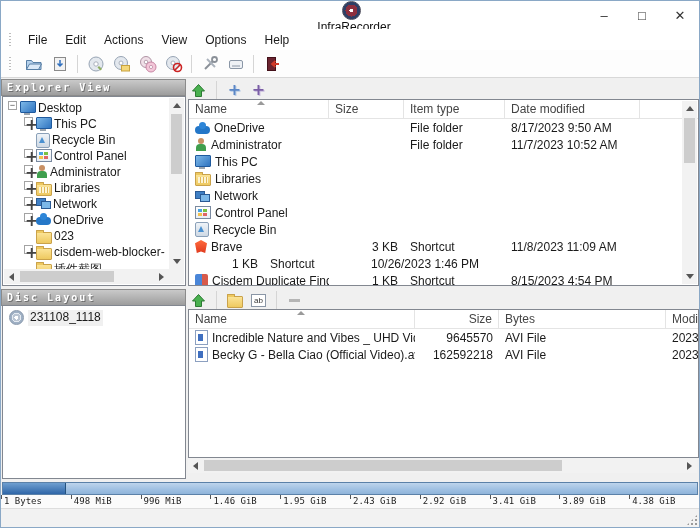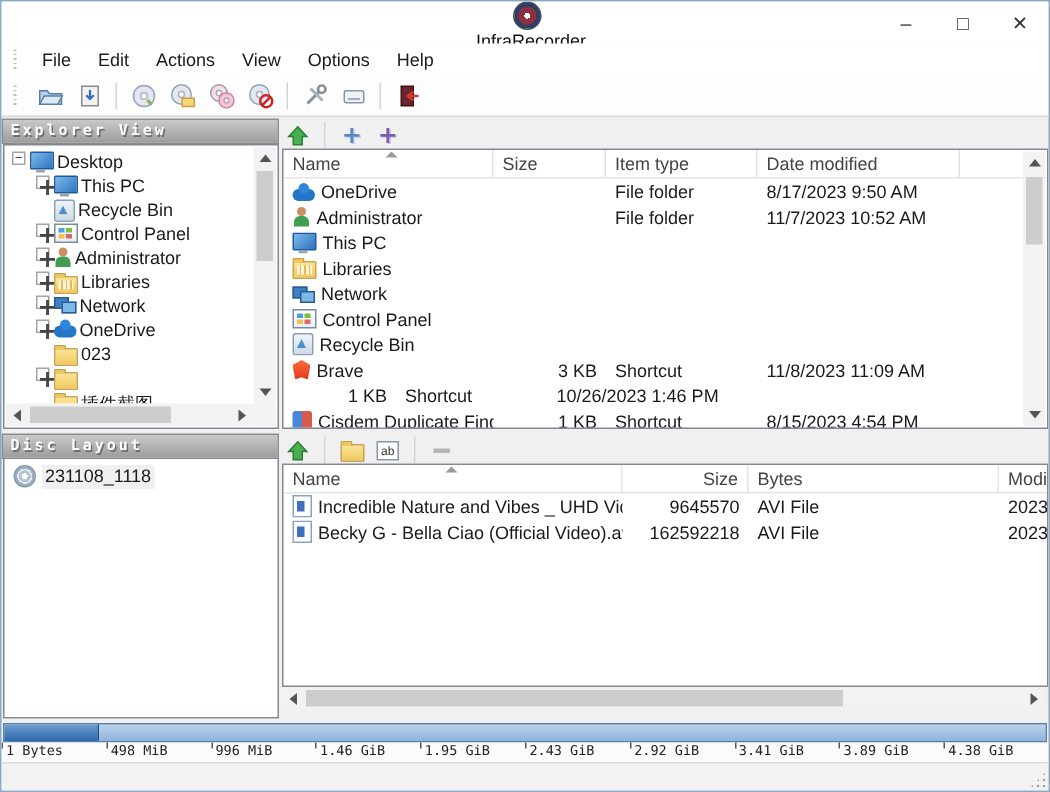--- a/index.html
+++ b/index.html
@@ -285,20 +285,21 @@
         <span class="tlabel">OneDrive</span>
       </div>
       <div class="trow" style="--d:1">
         <span class="ebox none"></span>
         <span class="ic ic-folder"></span>
         <span class="tlabel">023</span>
       </div>
       <div class="trow" style="--d:1">
         <span class="ebox plus"></span>
         <span class="ic ic-folder"></span>
+        <span class="tlabel">cisdem-web-blocker-</span>
       </div>
       <div class="trow" style="--d:1">
         <span class="ebox none"></span>
         <span class="ic ic-folder"></span>
         <span class="tlabel">插件截图</span>
       </div>
     </div>
     <div class="vsb">
       <div class="sbtn a1">
           <i class="tri up"></i>

